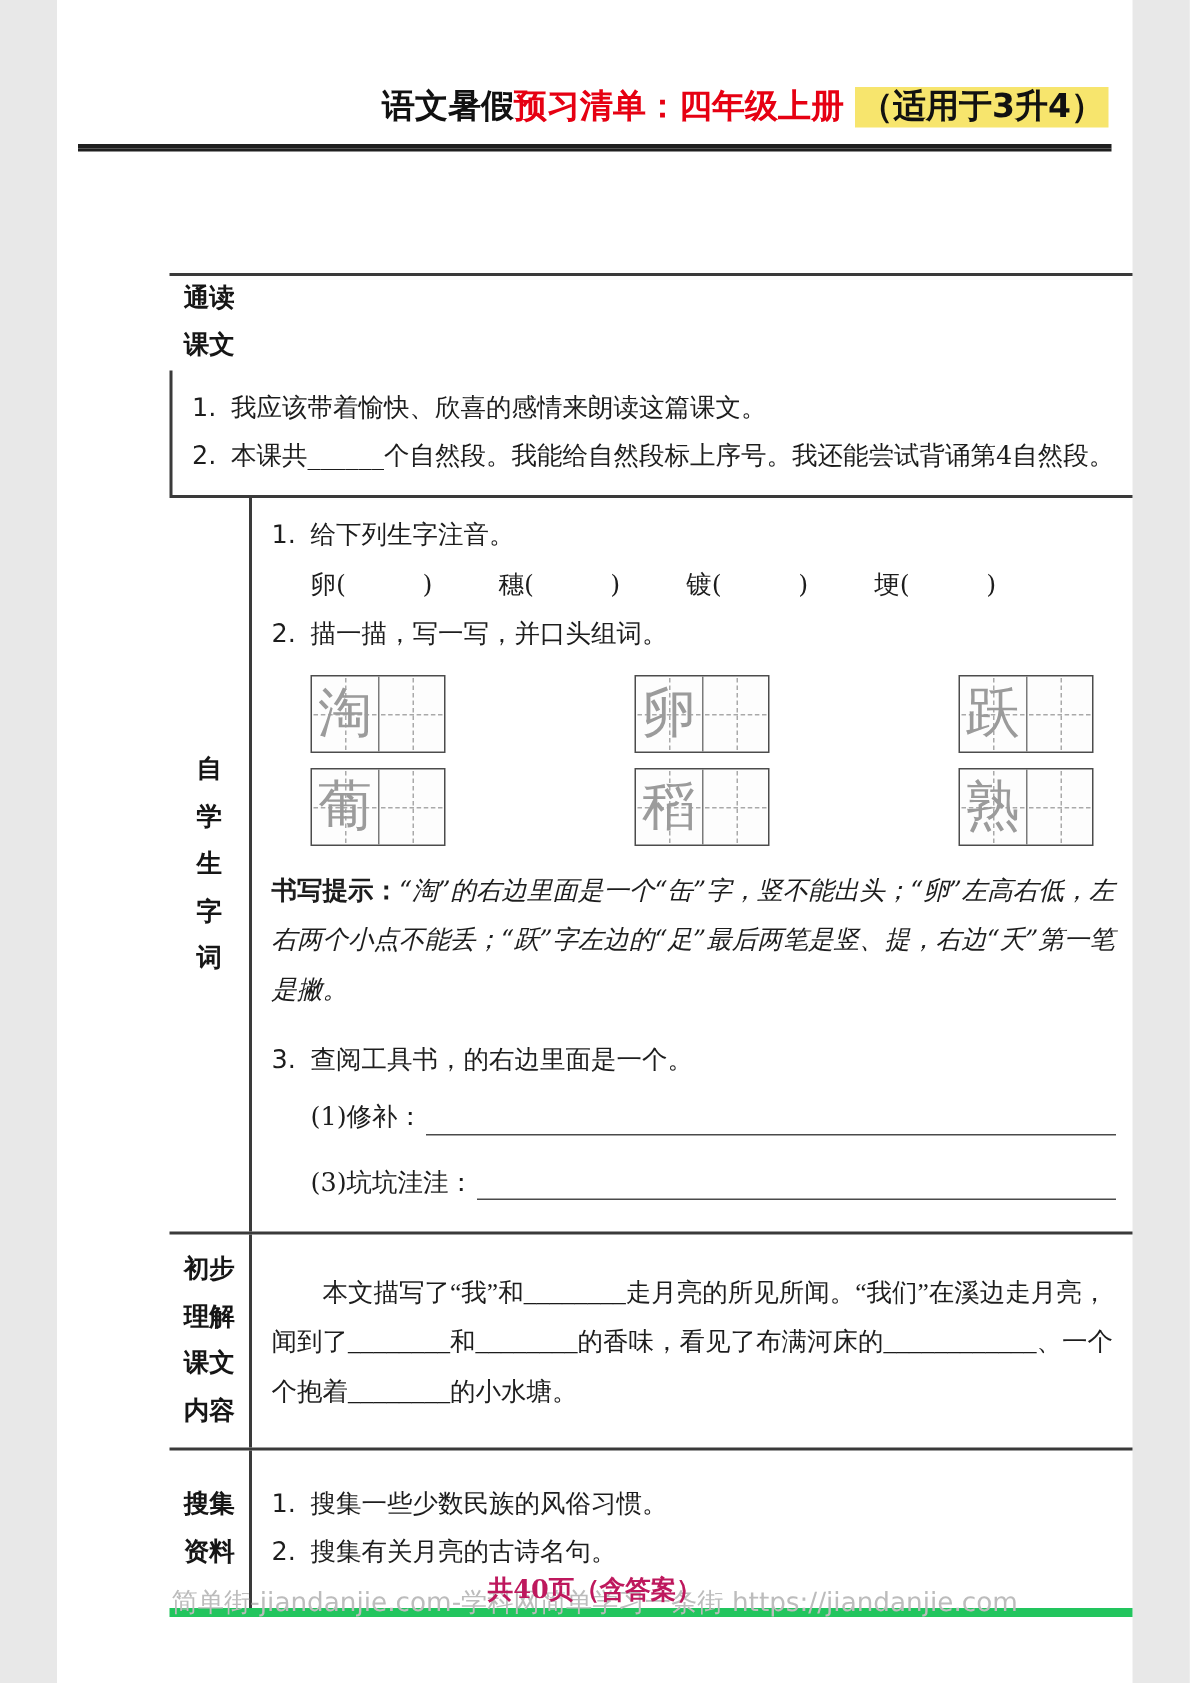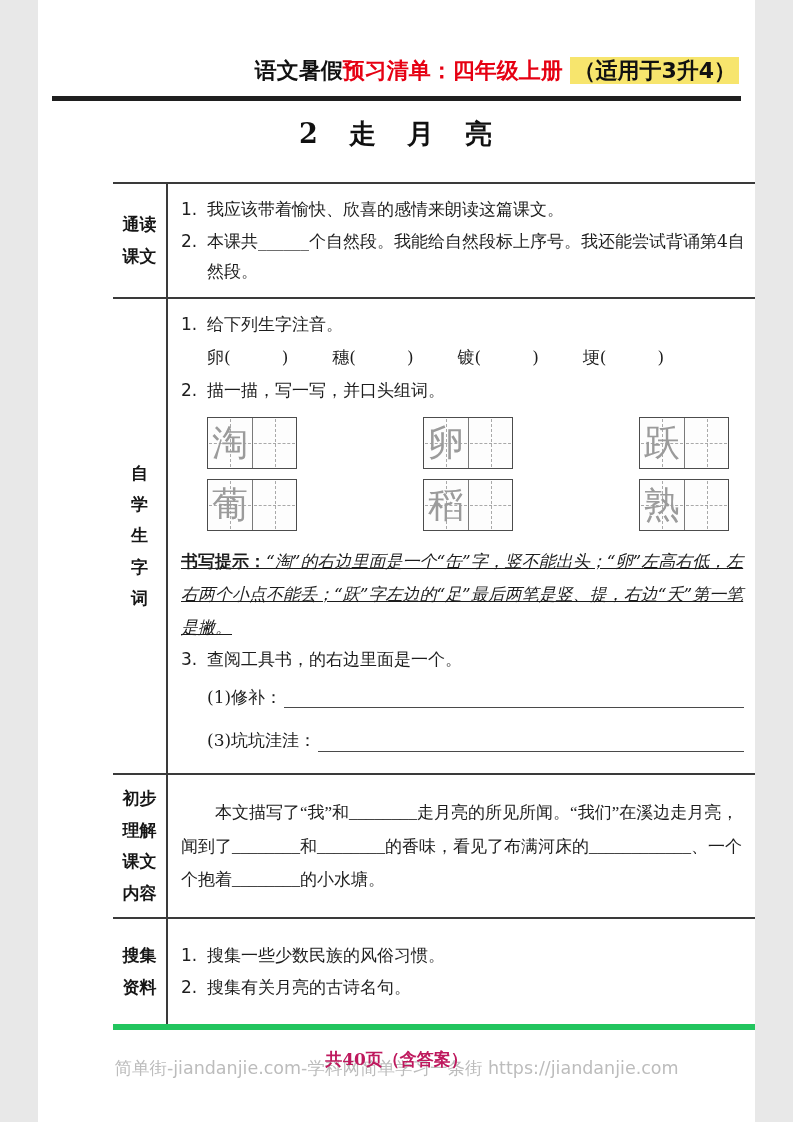--- a/index.html
+++ b/index.html
@@ -27,21 +27,21 @@
   
   .sheet { position:absolute; top:182px; left:75px; width:643px; font-size:17px; }
   .srow { display:flex; border-top:2px solid #3a3a3a; }
   .srow:last-child { border-bottom:6px solid #22c55e; }
   .srow-label { width:53px; flex:none; display:flex; flex-direction:column;
     justify-content:center; align-items:center;
     font-family:"DejaVu Sans","Liberation Sans",sans-serif; font-weight:bold;
     font-size:17px; line-height:1.85; color:#161616; }
   .srow-body { flex:1; border-left:2px solid #3a3a3a; padding:10px 10px 10px 13px;
     line-height:1.75; display:flex; flex-direction:column; justify-content:center; }
-  .r1 { min-height:106px; }
+  .r1 { min-height:106px;flex-direction:column; }
   .r2 { min-height:470px; }
   .r3 { min-height:144px; }
   .r4 { min-height:113px; }
   .li { display:flex; margin:1px 0; }
   .li-num { width:26px; flex:none; font-family:"DejaVu Sans","Liberation Sans",sans-serif; }
   .li-text { flex:1; }
   
   .pinyin-row { display:flex; margin:2px 0 2px 26px; column-gap:44px; }
   .pinyin-item { white-space:pre; }
   
@@ -50,21 +50,21 @@
   .hz-box { display:flex; border:1.5px solid #4c4c4c; background:#fdfdfd; }
   .hz-cell { position:relative; width:44px; height:50px; display:flex;
     align-items:center; justify-content:center; }
   .hz-cell + .hz-cell { border-left:1px solid #7a7a7a; }
   .hz-cell::before { content:""; position:absolute; left:50%; top:1px; bottom:1px;
     border-left:1px dashed #a9a9a9; }
   .hz-cell::after { content:""; position:absolute; top:50%; left:1px; right:1px;
     border-top:1px dashed #a9a9a9; }
   .hz-char { position:relative; z-index:1; font-size:36px; color:#9b9b9b; line-height:1; }
   
-  .tip { margin:6px 0 0 0; line-height:1.95;text-decoration:underline; }
+  .tip { margin:6px 0 15px 0; line-height:1.95; }
   .tip-label { font-family:"DejaVu Sans","Liberation Sans",sans-serif; font-weight:bold; }
   .tip-text { font-style:italic; }
   
   .def-line { display:flex; margin:7px 0 7px 26px; }
   .def-label { flex:none; }
   .def-blank { flex:1; border-bottom:1.3px solid #4a4a4a; margin:0 2px 4px 2px; }
   
   .para { text-indent:2em; line-height:1.95; margin:2px 0;font-family:Liberation Serif, serif; }
   
   .footer { position:absolute; left:0; right:0; top:1048px; height:48px; }
@@ -78,21 +78,20 @@
 <body>
 
 <div class="page">
 
   <div class="header-band">
     <span class="hd-black">语文暑假</span><span class="hd-red">预习清单：四年级上册</span>
     <span class="hd-badge">（适用于3升4）</span>
   </div>
   <div class="double-rule"></div>
 
-  <div class="lesson-title">2　走　月　亮</div>
 
   <div class="sheet">
 
     <div class="srow r1">
       <div class="srow-label">
         <div>通读</div>
         <div>课文</div>
       </div>
       <div class="srow-body">
         <div class="li">

